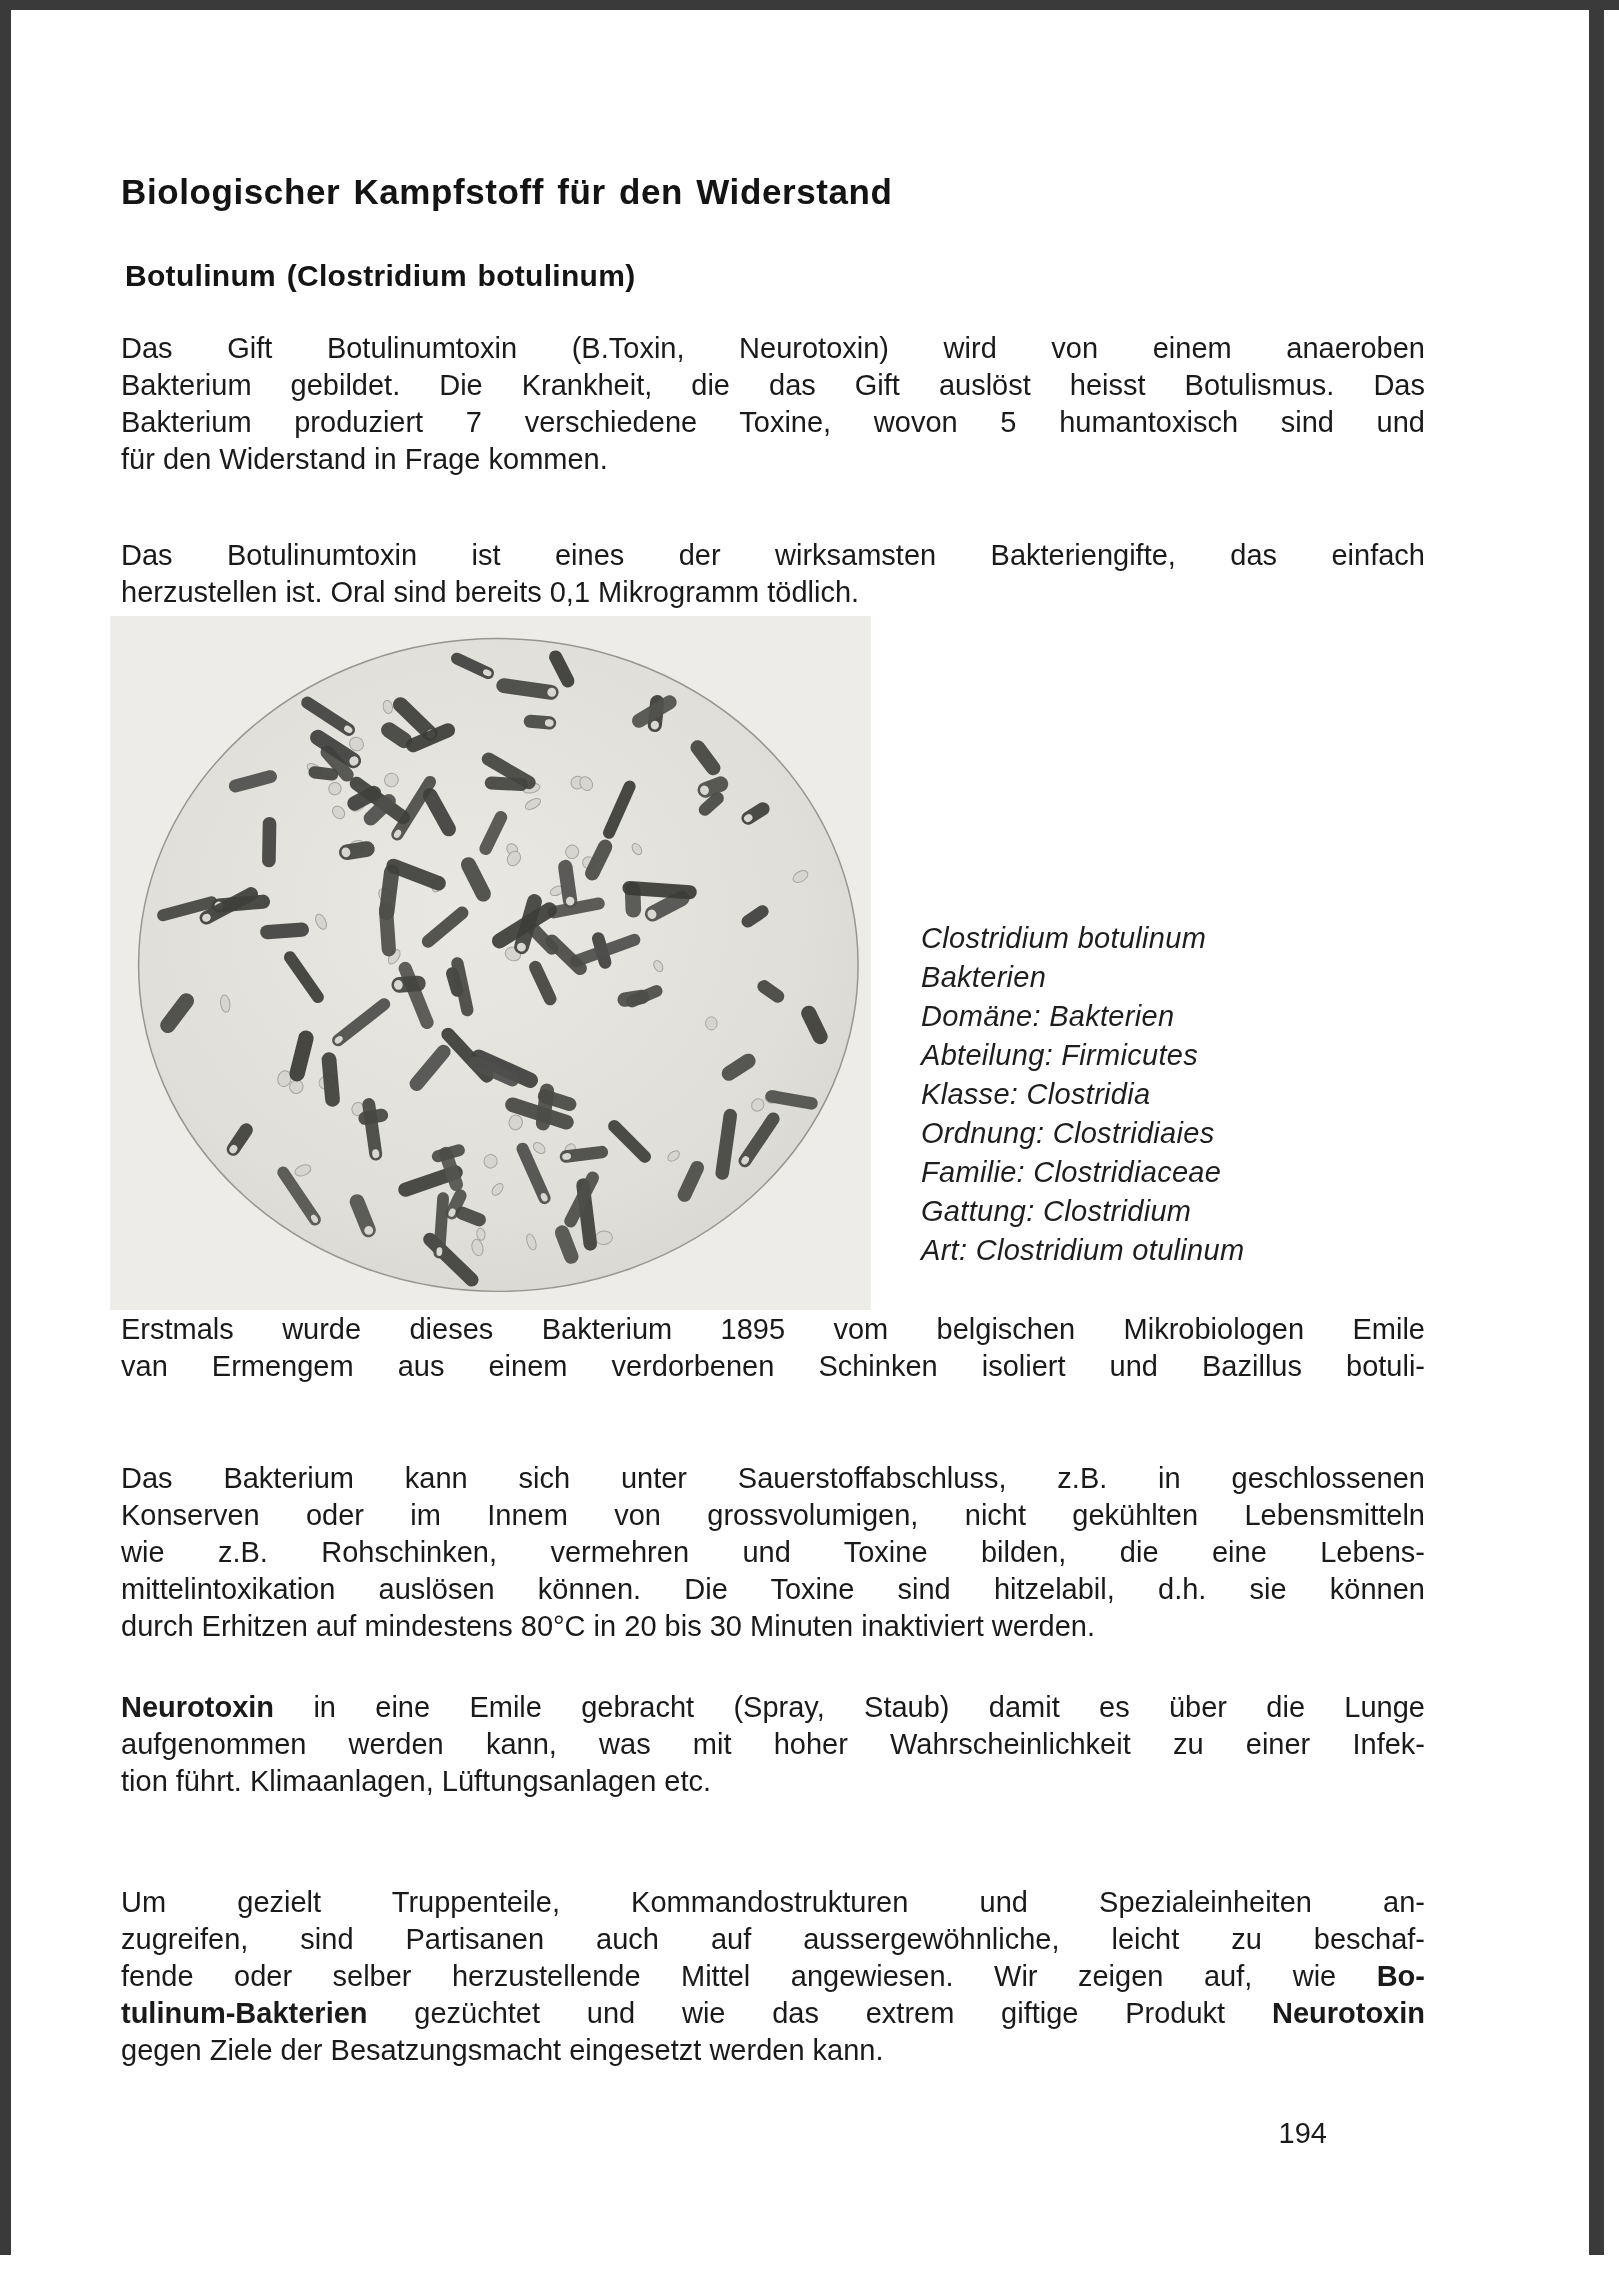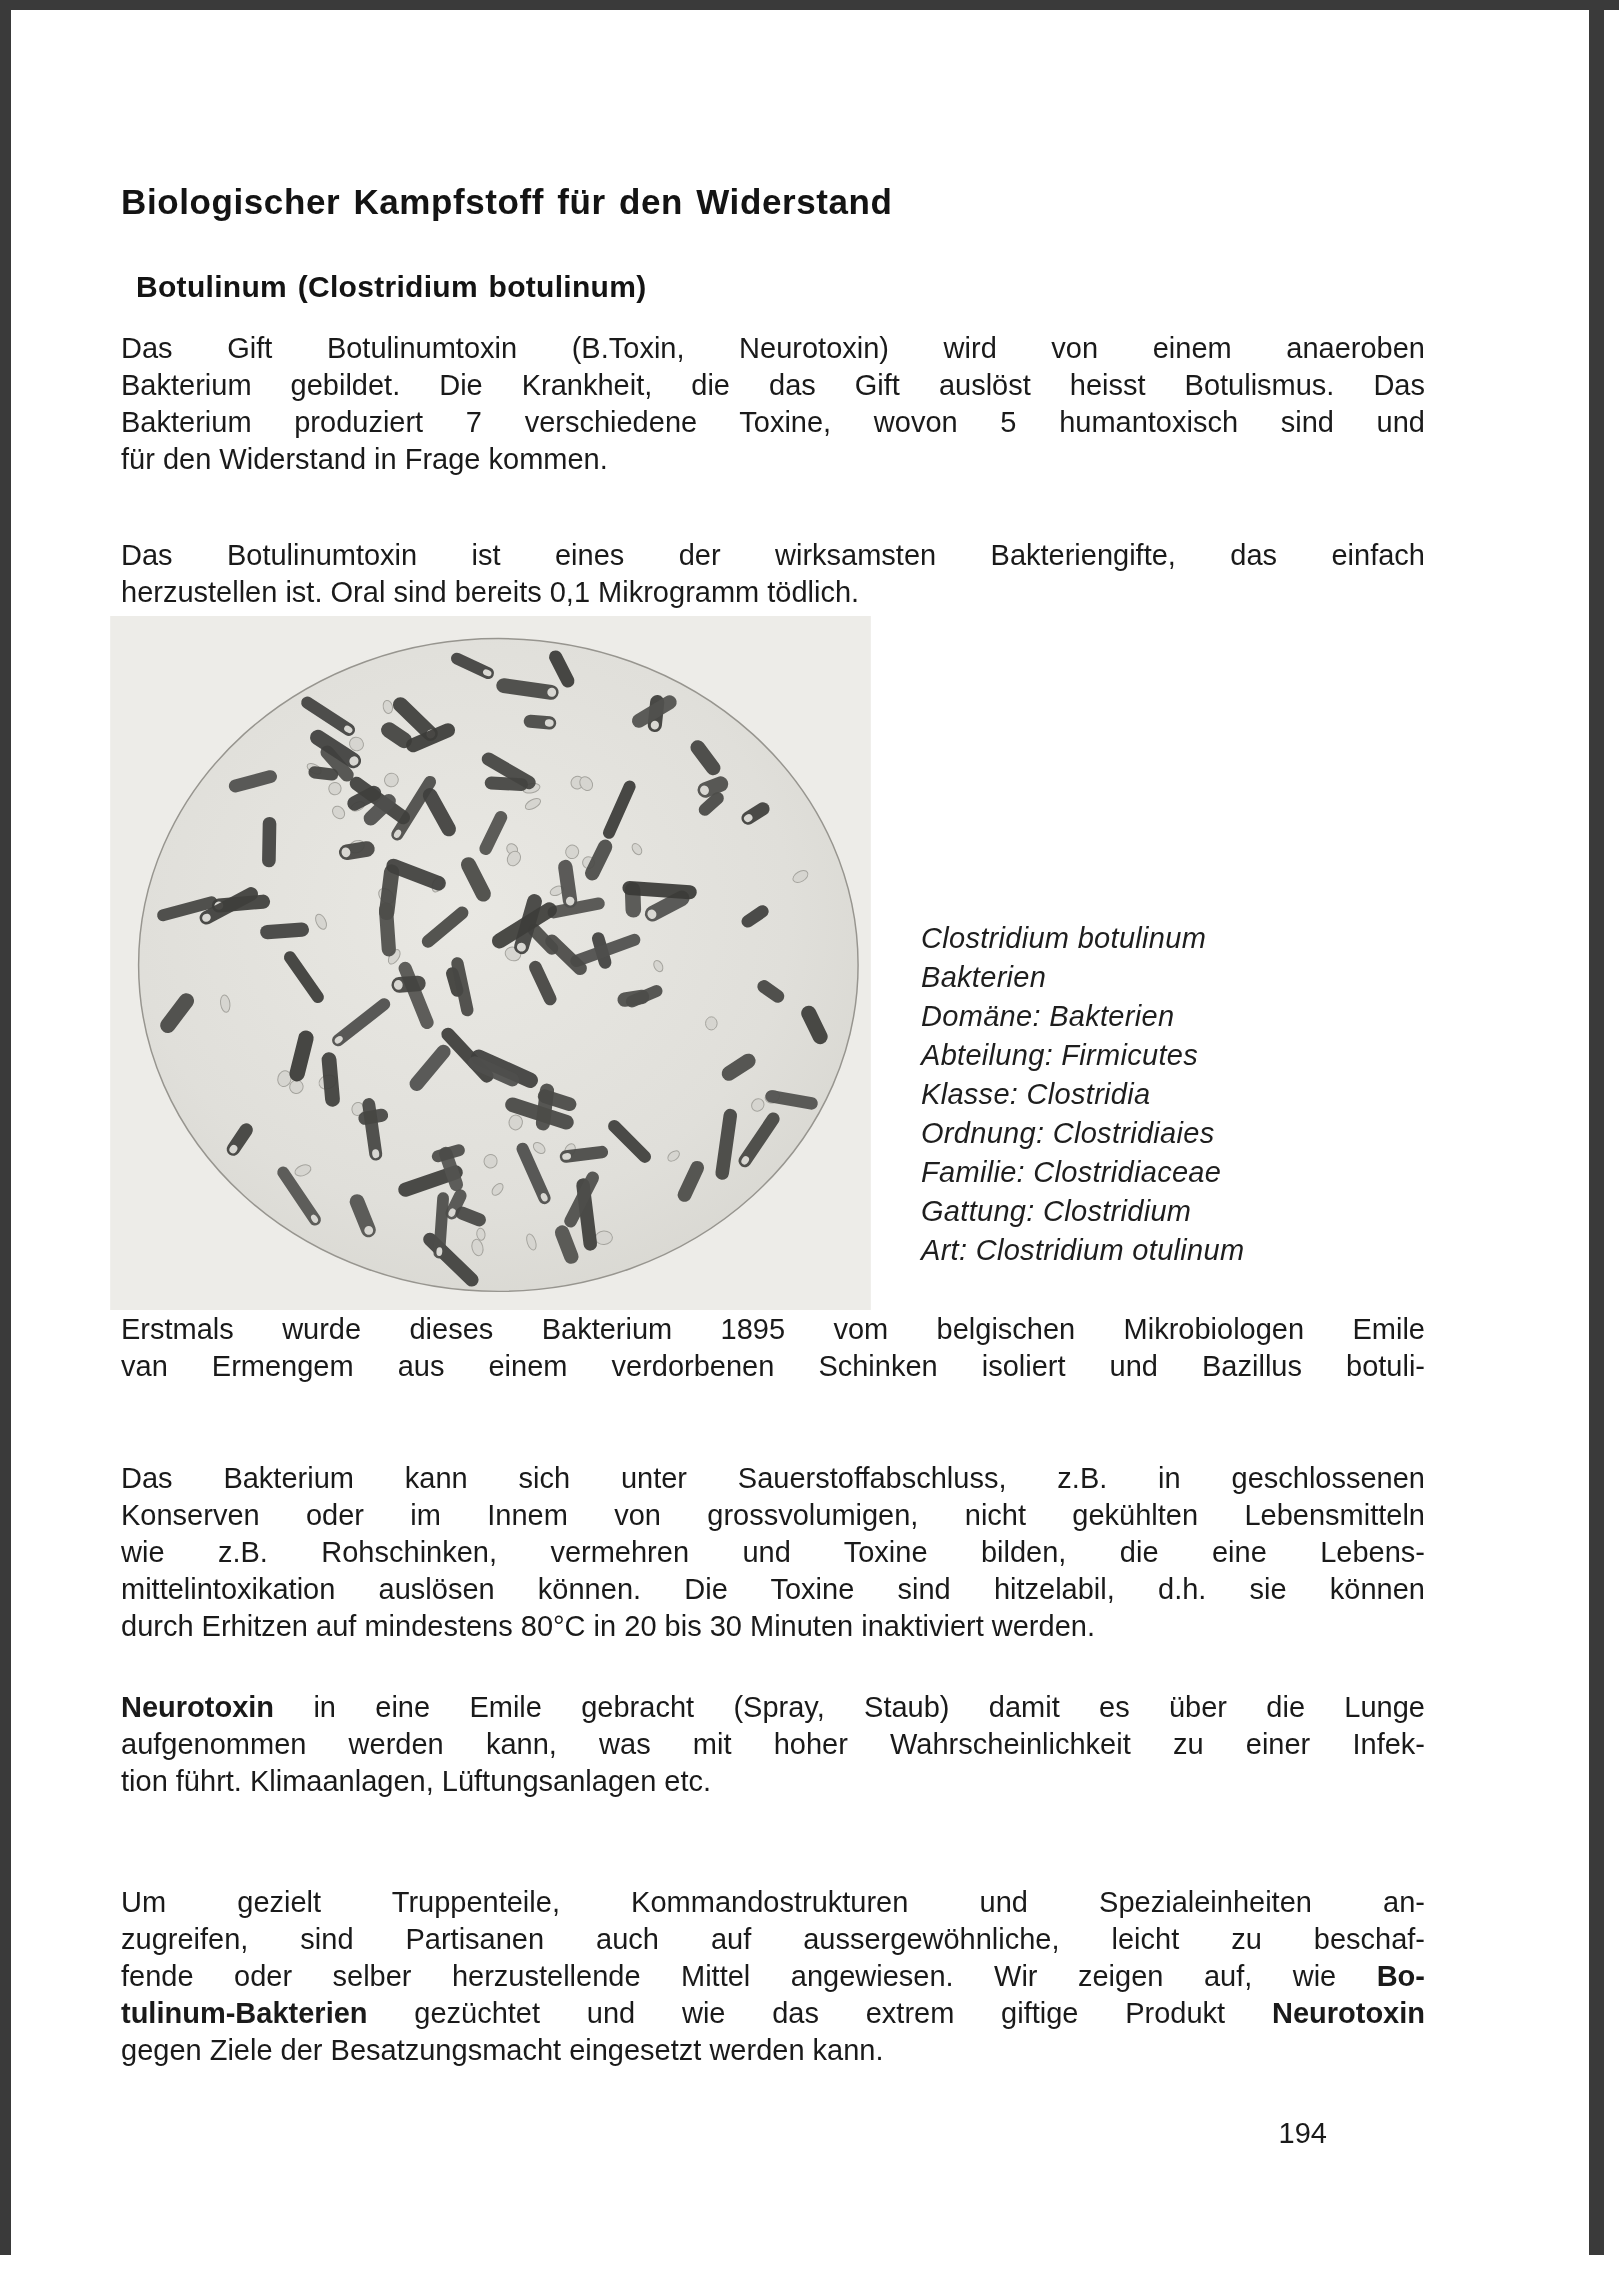--- a/index.html
+++ b/index.html
@@ -2,23 +2,23 @@
 <html><head>
 <meta charset="utf-8">
 <style>
   html,body{margin:0;padding:0;background:#ffffff;}
   .canvas{position:relative;width:1619px;height:2292px;background:#ffffff;overflow:hidden;
           font-family:"Liberation Sans","DejaVu Sans",sans-serif;color:#171717;}
   .frame{position:absolute;background:#3a3a3a;}
   #frame-top{left:0;top:0;width:1619px;height:9.8px;}
   #frame-left{left:0;top:0;width:10.8px;height:2255px;}
   #frame-right{left:1589px;top:0;width:14.7px;height:2255px;}
-  .page-title{position:absolute;left:121px;top:182px;margin:0;font-size:35px;font-weight:bold;
+  .page-title{position:absolute;left:121px;top:172px;margin:0;font-size:35px;font-weight:bold;
               letter-spacing:0.6px;word-spacing:2.9px;color:#141414;}
-  .page-subtitle{position:absolute;left:121px;top:255px;margin:15px;font-size:30px;font-weight:bold;
+  .page-subtitle{position:absolute;left:121px;top:255px;margin:4px;font-size:30px;font-weight:bold;
               letter-spacing:0.3px;word-spacing:2px;color:#141414;}
   .para{position:absolute;left:121px;width:1304px;font-size:29px;line-height:37px;color:#1a1a1a;}
   .tline{text-align:justify;text-align-last:justify;}
   .tline.last{text-align:last left;text-align-last:left;}
   .b{font-weight:bold;}
   .figure{position:absolute;left:110px;top:616px;width:761px;height:694px;margin:0;}
   .taxonomy{position:absolute;left:921px;top:919px;font-size:29px;font-style:italic;
             line-height:39px;color:#1e1e1e;letter-spacing:0.3px;}
   .pagenum{position:absolute;left:121px;top:2117px;width:1206px;text-align:right;
            font-size:29px;color:#1a1a1a;}

